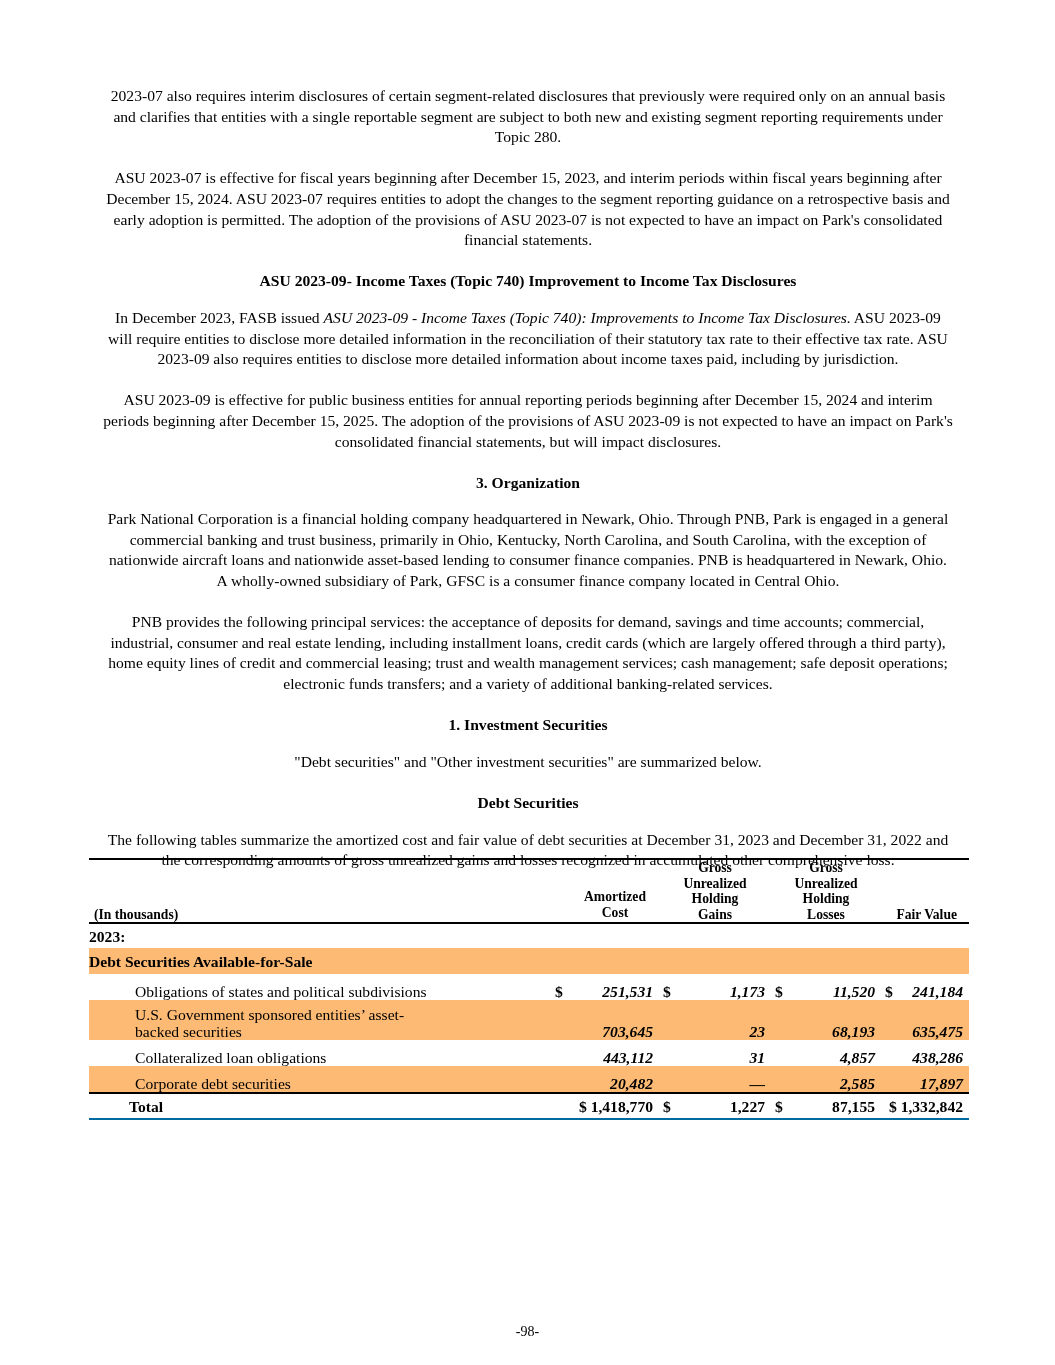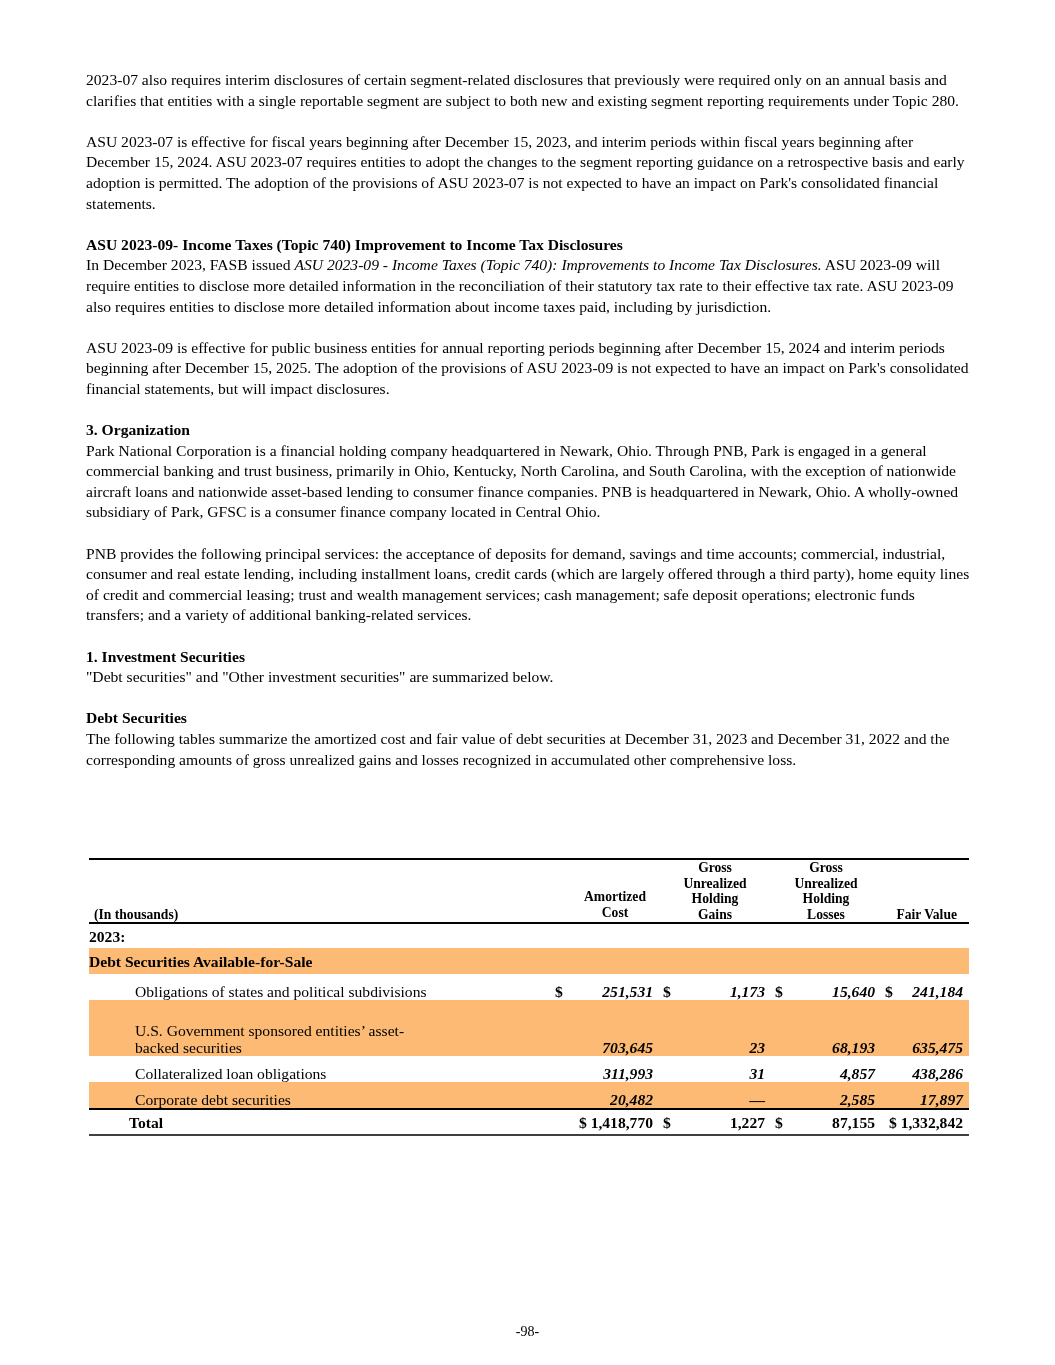--- a/index.html
+++ b/index.html
@@ -2,21 +2,21 @@
 <html><head>
   <meta charset="utf-8">
   <style>
     html, body { margin: 0; padding: 0; background: #ffffff; }
     body {
       width: 1055px; height: 1365px; position: relative; overflow: hidden;
       font-family: "Liberation Serif", "DejaVu Serif", serif;
       color: #000; font-size: 15.6px; line-height: 20.6px;
     }
     .page { position: absolute; left: 86px; top: 70px; width: 884px; }
-    p { margin: 0; }
+    p { margin: 16px; text-align: center; }
     .para { margin-bottom: 20.6px; }
     .heading { font-weight: bold; }
     .italic { font-style: italic; }
 
     table.fin {
       position: absolute; left: 89px; top: 858px; width: 880px;
       border-collapse: collapse; font-size: 15.6px; line-height: 17px;
     }
     table.fin td, table.fin th { padding: 0; }
     .hdr-row th {
@@ -28,21 +28,21 @@
     .hdr-row th.lbl { text-align: left; padding-left: 5px; }
     .hdr-row th.fv { text-align: right; padding-right: 12px; }
     .row-year td { font-weight: bold; height: 24px; padding-left: 9px; }
     .row-cat td { font-weight: bold; height: 26px; padding-left: 25px; }
     .green { background: #fdba74; }
     .row td { height: 26px; vertical-align: bottom; padding-bottom: 4px; }
     .row td.lbl { padding-left: 46px; }
     .row td.dol { font-weight: bold; text-align: left; padding-left: 4px; }
     .row td.num { font-weight: bold; text-align: right; padding-right: 6px; font-style: italic; }
     .row.two td.lbl { line-height: 17px; padding-top: 3px; }
-    .row-total td { height: 24px; font-weight: bold; border-top: 2px solid #000; border-bottom: 2px solid #404040; }
+    .row-total td { height: 24px; font-weight: bold; border-top: 2px solid #000; border-bottom: 2px solid #0369a1; }
     .row-total td.lbl { padding-left: 40px; }
     .row-total td.dol { text-align: left; padding-left: 4px; }
     .row-total td.num { text-align: right; padding-right: 6px; }
 
     .footer { position: absolute; top: 1322px; left: 0; width: 1055px; text-align: center; font-size: 14px; }
   </style>
 </head>
 <body>
 
 <div class="page">
@@ -96,39 +96,39 @@
   <tr class="row-cat green">
     <td colspan="9">Debt Securities Available-for-Sale</td>
   </tr>
   <tr class="row">
     <td class="lbl">Obligations of states and political subdivisions</td>
     <td class="dol">$</td>
     <td class="num">251,531</td>
     <td class="dol">$</td>
     <td class="num">1,173</td>
     <td class="dol">$</td>
-    <td class="num">15,640</td>
+    <td class="num">11,520</td>
     <td class="dol">$</td>
     <td class="num">241,184</td>
   </tr>
-  <tr class="row two green" style="height:56px;">
+  <tr class="row two green" style="height:40px;">
     <td class="lbl" style="padding-right:120px;">U.S. Government sponsored entities’ asset-backed securities</td>
     <td class="dol"></td>
     <td class="num">703,645</td>
     <td class="dol"></td>
     <td class="num">23</td>
     <td class="dol"></td>
     <td class="num">68,193</td>
     <td class="dol"></td>
     <td class="num">635,475</td>
   </tr>
   <tr class="row">
     <td class="lbl">Collateralized loan obligations</td>
     <td class="dol"></td>
-    <td class="num">311,993</td>
+    <td class="num">443,112</td>
     <td class="dol"></td>
     <td class="num">31</td>
     <td class="dol"></td>
     <td class="num">4,857</td>
     <td class="dol"></td>
     <td class="num">438,286</td>
   </tr>
   <tr class="row green">
     <td class="lbl">Corporate debt securities</td>
     <td class="dol"></td>

